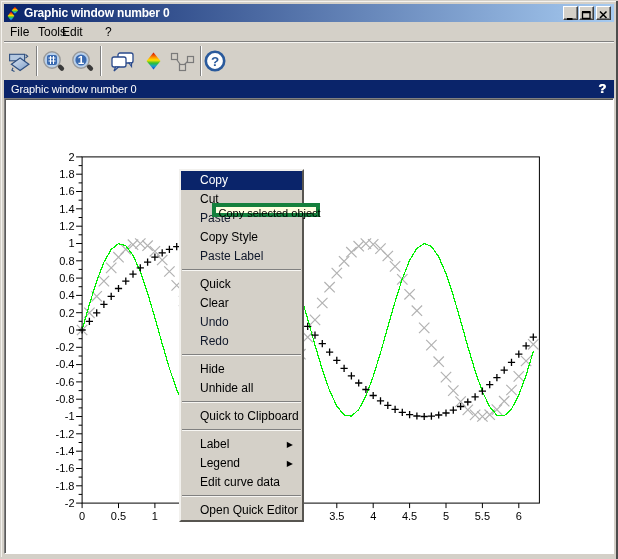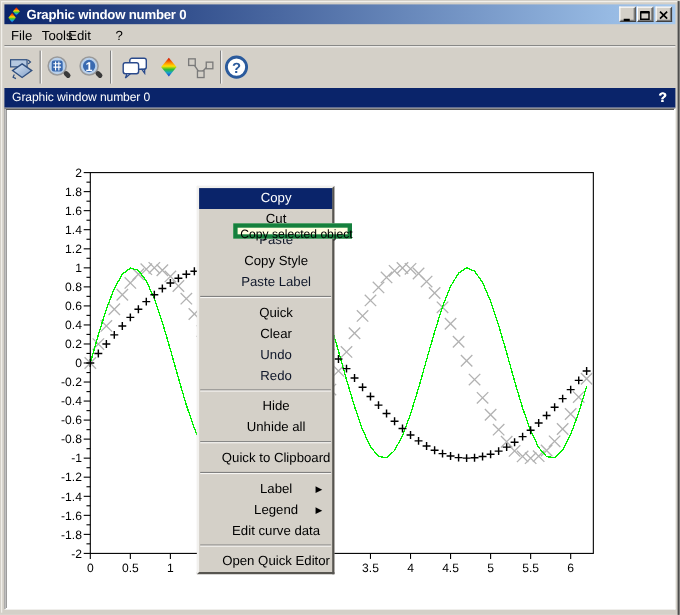--- a/index.html
+++ b/index.html
@@ -18,21 +18,21 @@
 .tsep { position:absolute; top:3px; width:2px; height:30px; border-left:1px solid #808080; border-right:1px solid #fff; }
 .strip { position:absolute; left:4px; top:80px; width:610px; height:18px; background:#0a246a; color:#fff; font-size:11px; }
 .strip .st { position:absolute; left:7px; top:3px; letter-spacing:-0.1px; }
 .strip .sq { position:absolute; right:8px; top:2px; font-weight:bold; font-size:12.5px; text-shadow:0.6px 0 0 #fff; }
 .client { position:absolute; left:4px; top:98px; width:610px; height:456px; background:#fff;
   border-top:1px solid #808080; border-left:1px solid #808080; border-right:1px solid #fff; border-bottom:1px solid #fff; box-shadow:inset 1px 1px 0 #5a5a5a; }
 .plot { position:absolute; left:0; top:0; }
 .cmenu { position:absolute; left:179px; top:169px; width:125px; background:#d4d0c8;
   border-top:2px solid #f2f1ee; border-left:2px solid #f2f1ee; border-right:2px solid #575550; border-bottom:2px solid #575550;
   font-size:12px; color:#000; }
-.mi { height:19px; line-height:19px; padding-left:19px; position:relative; white-space:nowrap;text-align:center; }
+.mi { height:19px; line-height:19px; padding-left:19px; position:relative; white-space:nowrap; }
 .mi.sel { background:#0a246a; color:#fff; }
 .mi.off { color:#0f172a; }
 .msep { height:2px; margin:3px 1px 4px 1px; border-top:1px solid #808080; border-bottom:1px solid #f7f6f3; }
 .arr { position:absolute; right:9px; top:0px; font-size:8px; }
 .tooltip { position:absolute; left:212px; top:203px; width:108px; height:14px; background:#ffffe1;
   border:4px solid #15803d; font-size:11px; line-height:12.5px; padding-left:2.5px; color:#000; white-space:nowrap; }
 </style></head><body>
 <div style="position:absolute;left:1px;top:1px;width:615px;height:1px;background:#f4f2ee"></div>
 <div style="position:absolute;left:1px;top:1px;width:1px;height:556px;background:#f4f2ee"></div>
 <div style="position:absolute;right:0;top:1px;width:2px;height:558px;background:#4d4d4d"></div>

